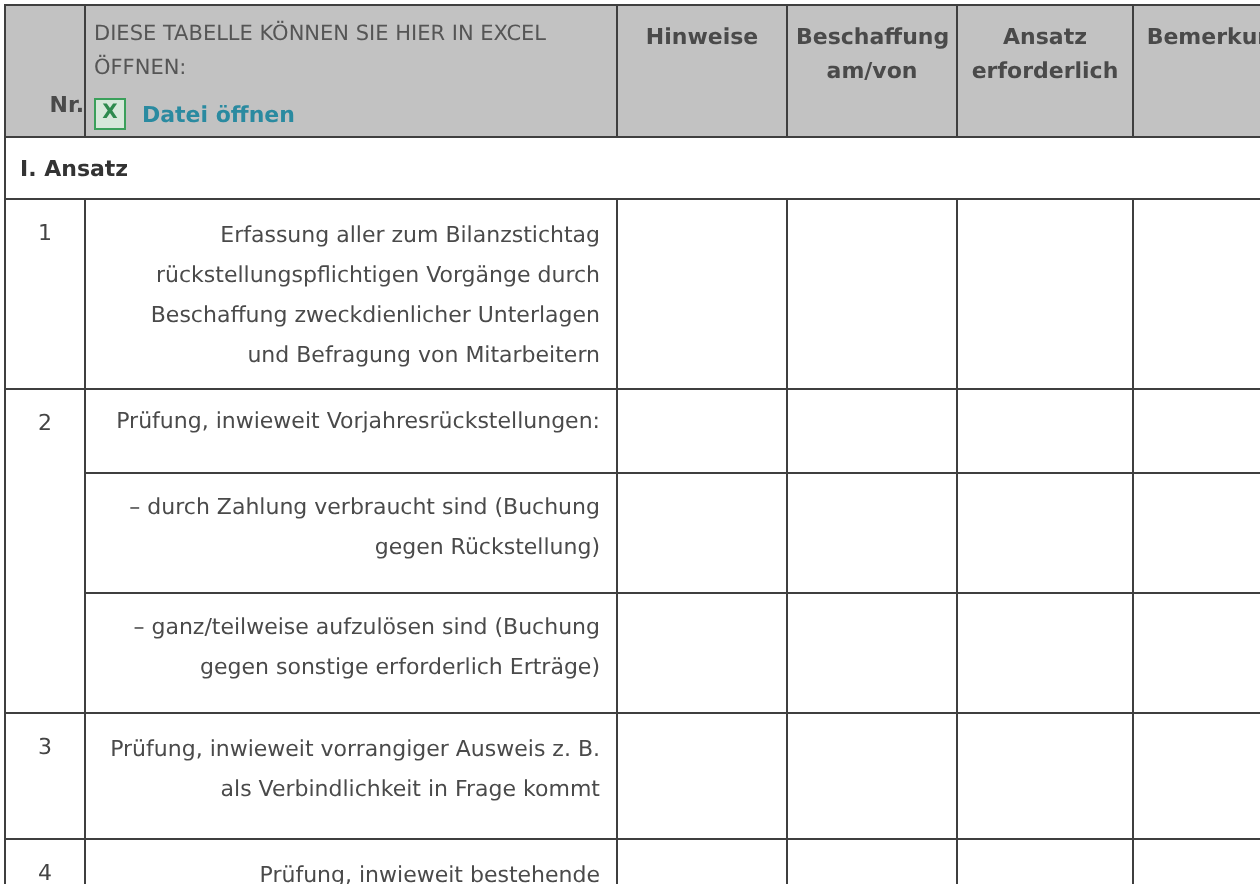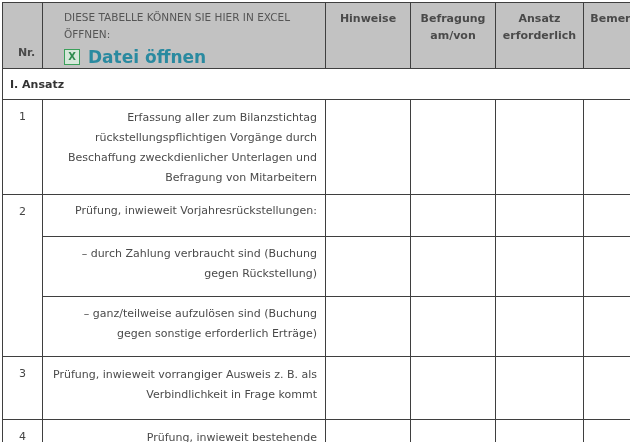--- a/index.html
+++ b/index.html
@@ -2,30 +2,30 @@
 <html><head>
 <meta charset="utf-8">
 <style>
   html, body { margin:0; padding:0; background:#ffffff; }
   body { width:630px; height:442px; overflow:hidden; position:relative;
          font-family:"DejaVu Sans", sans-serif; color:#3a3a3a; }
   table { position:absolute; left:2px; top:2px; border-collapse:collapse;
           table-layout:fixed; width:620px; font-size:11px; }
   td, th { border:1.5px solid #3f3f3f; vertical-align:top; padding:0; }
   th { background:#c2c2c2; font-weight:bold; color:#4a4a4a; font-size:11px; }
-  .h-nr { width:31px; vertical-align:bottom; text-align:center; padding:2px 0 9px 8px; }
-  .h-desc { width:253px; text-align:left; font-weight:normal; padding:6px 8px 0 21px; }
+  .h-nr { width:31px; vertical-align:bottom; text-align:right; padding:2px 0 9px 8px; }
+  .h-desc { width:253px; text-align:left; font-weight:normal; padding:6px 8px 0 4px; }
   .h-col { text-align:center; padding:7px 4px 10px 4px; line-height:17px; }
   .w-hin { width:76px; } .w-bea { width:76px; } .w-nic { width:79px; } .w-bem { width:91px; }
   .caps { font-size:10.5px; line-height:17px; color:#555; text-transform:none; }
   .xl-link { display:flex; align-items:center; margin-top:3px; height:22px; }
   .xl-icon { width:14px; height:14px; border:1.5px solid #3aa05a; color:#2e8b4e;
              font-weight:bold; font-size:10px; line-height:14px; text-align:center;
              margin-right:8px; background:#d6e8da; }
-  .xl-label { color:#2a8aa0; font-weight:bold; font-size:17px; }
+  .xl-label { color:#2a8aa0; font-weight:bold; font-size:11px; }
   .section td { height:30px; font-weight:bold; vertical-align:middle; padding-left:7px; color:#333; }
   .nr { text-align:center; padding-top:10px; color:#444; }
   .desc { padding:8px 8px 6px 8px; line-height:20px; color:#4a4a4a;text-align:right; }
   .r1 td { height:80px; }
   .r2a td { height:31px; }
   .r2b td, .r2c td { height:48px; }
   .r3 td { height:48px; }
   .r4 td { height:63px; }
   .desc.sub { padding:7px 8px 4px 8px; }
   .r2a .desc { padding-top:6px; padding-bottom:4px; }
@@ -38,21 +38,21 @@
       <tr>
     <th class="h-nr">Nr.</th>
     <th class="h-desc">
       <div class="caps">DIESE TABELLE KÖNNEN SIE HIER IN EXCEL ÖFFNEN:</div>
       <div class="xl-link">
         <span class="xl-icon">X</span>
         <span class="xl-label">Datei öffnen</span>
       </div>
     </th>
     <th class="h-col w-hin">Hinweise</th>
-    <th class="h-col w-bea">Befragung am/von</th>
+    <th class="h-col w-bea">Beschaffung am/von</th>
     <th class="h-col w-nic">Ansatz erforderlich</th>
     <th class="h-col w-bem">Bemerkungen</th>
   </tr>
 
   <tr class="section">
     <td colspan="6">I. Ansatz</td>
   </tr>
 
   <tr class="r1">
     <td class="nr">1</td>

